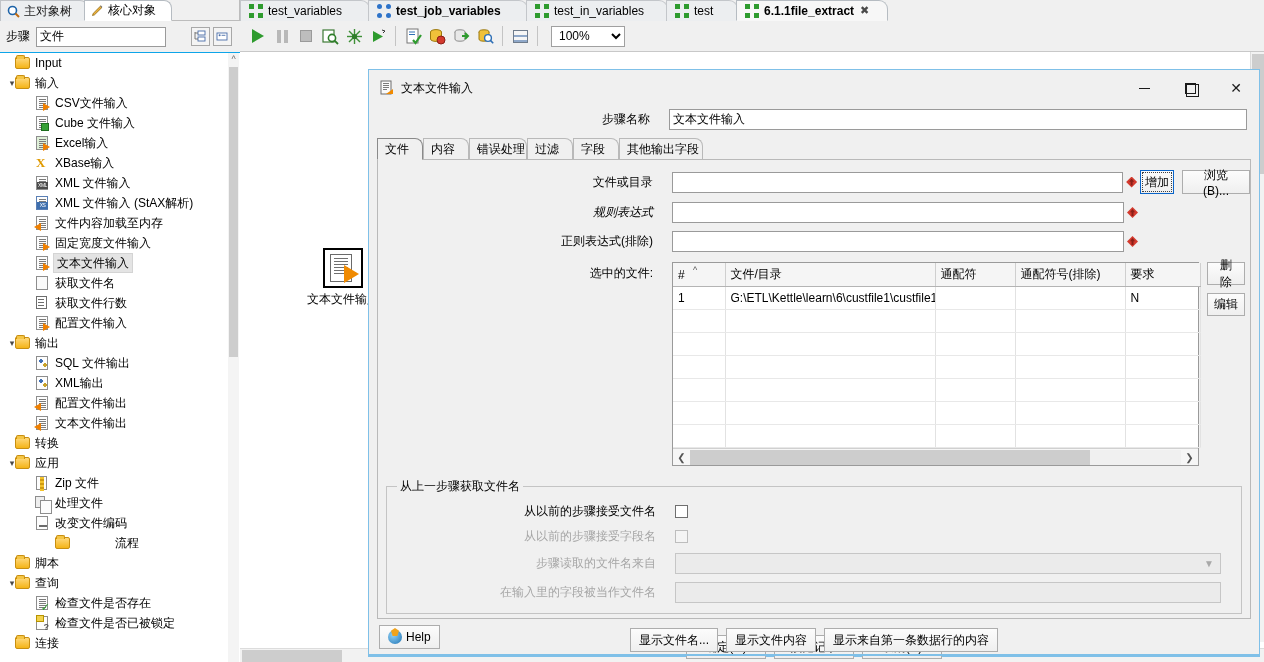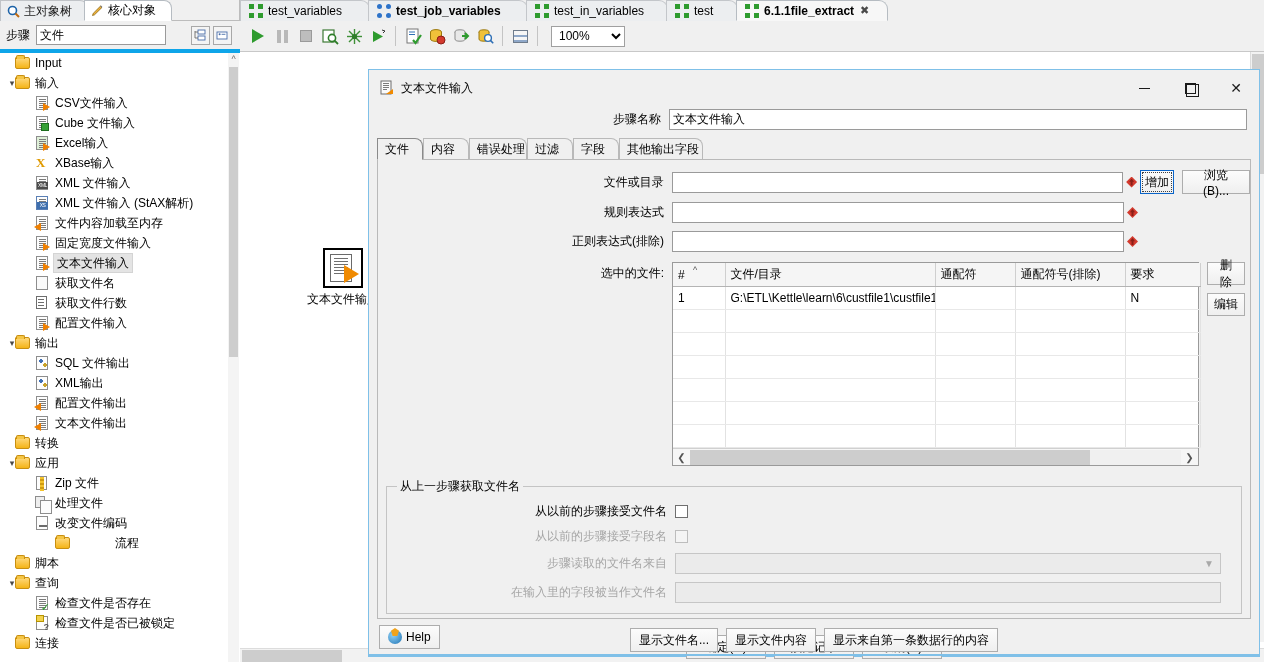--- a/index.html
+++ b/index.html
@@ -25,21 +25,21 @@
     padding:0 8px 0 6px; font-size:12px; white-space:nowrap; cursor:default;
     border-radius: 0 8px 0 0;
   }
   .lp-tab.inactive { background:#eceef0; border:1px solid #c0c3c7; border-bottom:none; color:#1a1a1a; }
   .lp-tab.active { background:#ffffff; border:1px solid #b6bcc2; border-bottom:1px solid #ffffff; z-index:3; font-weight:normal;}
   .lp-tab .ticon { margin-right:4px; display:inline-block; width:13px; height:13px; position:relative; }
 
   .lp-search-row {
     position:absolute; left:0; top:21px; width:240px; height:32px;
     display:flex; align-items:center; padding:0 4px; background:#f0f0f0;
-    border-bottom:4px solid #0ea5e9;
+    border-bottom:1px solid #0ea5e9;
   }
   .lp-search-label { font-size:12px; margin-right:6px; margin-left:2px; }
   .lp-search-input {
     flex:0 0 auto; width:130px; height:20px; border:1px solid #9a9a9a; background:#fff;
     font-size:12px; padding:0 3px; font-family:inherit; outline:none;
   }
   .lp-btns { margin-left:auto; display:flex; gap:3px; padding-right:4px;}
   .lp-sqbtn {
     width:19px; height:19px; border:1px solid #a8a8a8; background:#f4f4f4;
     display:flex; align-items:center; justify-content:center;
@@ -143,21 +143,21 @@
   .dlg-title .dicon { width:16px;height:16px;position:relative; margin-right:6px;}
   .dlg-title .dtext { font-size:12px; }
   .dlg-wc { margin-left:auto; display:flex; height:36px; }
   .wc-btn { width:46px; height:36px; display:flex; align-items:center; justify-content:center; font-size:14px; color:#1a1a1a; }
   .wc-min:after{content:"";width:11px;height:1px;background:#1a1a1a;display:block;}
   .wc-max:after{content:"";width:11px;height:11px;border:1px solid #1a1a1a;display:block;}
 
   .dlg-body { position:relative; padding:0; }
 
   .row-stepname { display:flex; align-items:center; padding:0 12px 0 0; margin-top:3px;}
-  .lbl-right { text-align:right; font-size:12px; padding-right:8px; }
+  .lbl-right { text-align:right; font-size:12px; padding-right:19px; }
   .ipt {
     height:21px; border:1px solid #9a9a9a; background:#fff; font-size:12px; font-family:inherit;
     padding:0 3px; outline:none;
   }
 
   .tabstrip { position:relative; height:22px; margin:8px 0 0 8px; }
   .dtab {
     position:absolute; top:0; height:22px; display:flex; align-items:center; padding:0 7px;
     font-size:12px; border-radius:0 8px 0 0; cursor:default; white-space:nowrap;
   }
@@ -738,21 +738,21 @@
 
         <div class="frow" style="margin-top:10px;">
           <div class="lbl-right" style="width:294px;">文件或目录</div>
           <input class="ipt" style="width: 452px;" value="">
           <span class="diamond"></span>
           <button class="btn focused" style="width:34px;padding:0;">增加</button>
           <button class="btn" style="margin-left:8px;">浏览(B)...</button>
         </div>
 
         <div class="frow">
-          <div class="lbl-right" style="width:294px;">规则表达式</div>
+          <div class="lbl-right" style="width:294px;font-style:italic;">规则表达式</div>
           <input class="ipt" style="width: 452px;" value="">
           <span class="diamond"></span>
         </div>
 
         <div class="frow">
           <div class="lbl-right" style="width:294px;">正则表达式(排除)</div>
           <input class="ipt" style="width: 452px;" value="">
           <span class="diamond"></span>
         </div>
 

